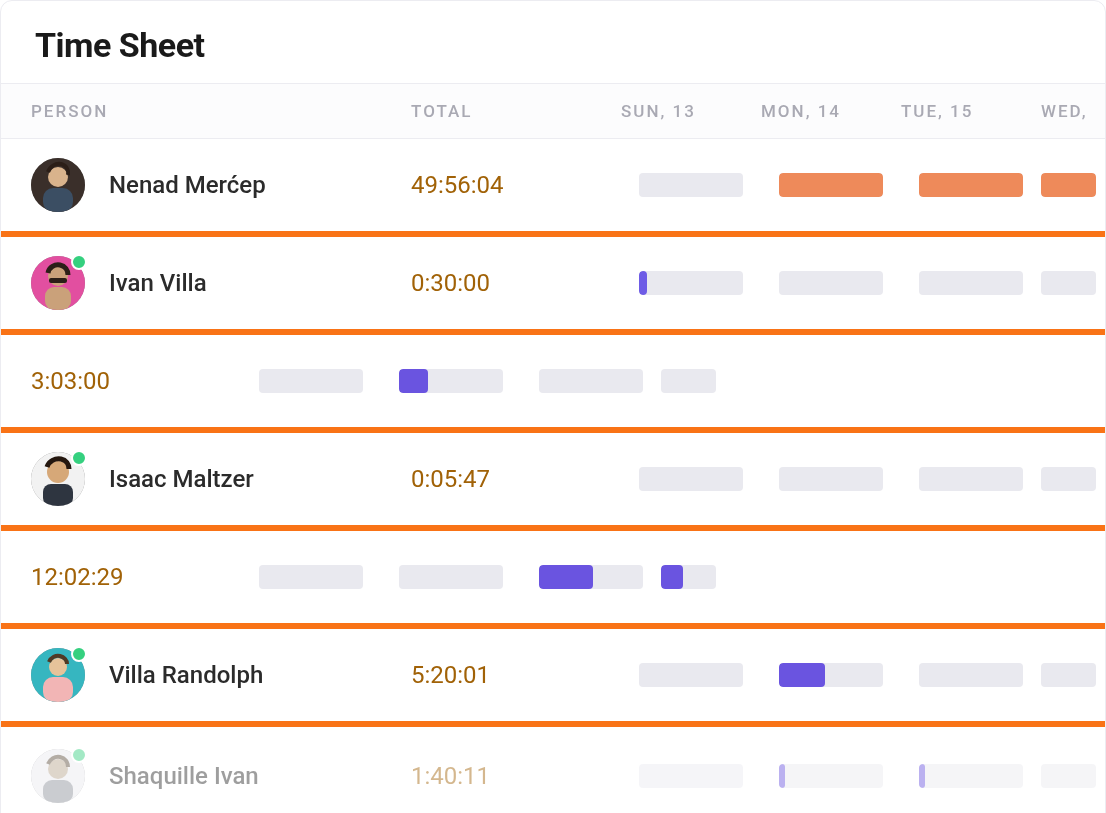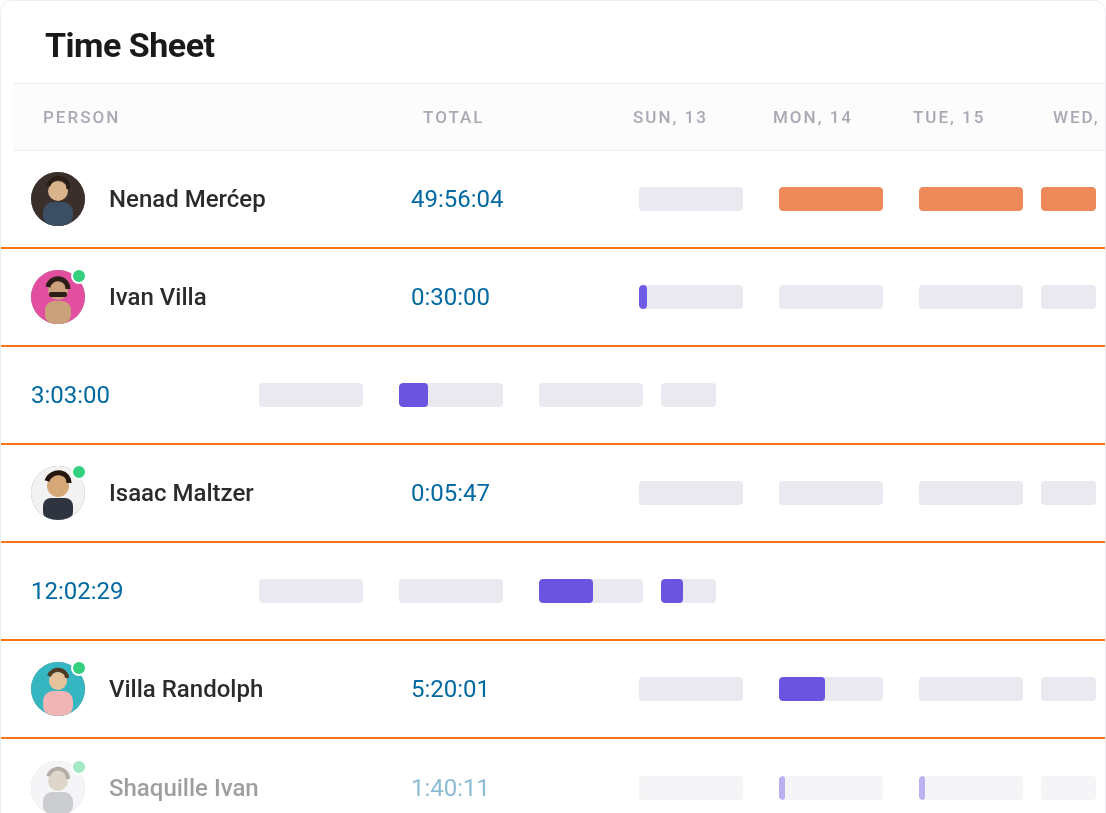--- a/index.html
+++ b/index.html
@@ -15,49 +15,48 @@
     width: 1106px;
     border: 1px solid #ececf1;
     border-radius: 12px;
     background: #fff;
     overflow: hidden;
   }
   .title {
     font-size: 34px;
     font-weight: 700;
     color: #1a1a1a;
-    padding: 24px 30px 18px 44px;
+    padding: 24px 30px 18px 34px;
     letter-spacing: -0.5px;
   }
   .header-row {
     display: flex;
     align-items: center;
-    height: 68px;
+    height: 56px;
     padding: 0 30px;
     border-top: 1px solid #ececf1;
     border-bottom: 1px solid #ececf1;
     background: #fcfcfd;
     font-size: 17px;
     letter-spacing: 2px;
     color: #a9a9b3;
     font-weight: 500;
-    margin-left: 12px;
   }
   .col-person { width: 380px; flex: 0 0 380px; }
   .col-total  { width: 210px;  flex: 0 0 210px; }
   .col-day    { width: 140px;  flex: 0 0 140px; text-align: left; }
   .col-day.last { width: 75px; flex: 0 0 75px; text-align: left; }
 
   .rows { }
   .row {
     display: flex;
     align-items: center;
     height: 98px;
     padding: 0 30px;
-    border-bottom: 2px solid #f97316;
+    border-bottom: 6px solid #f97316;
   }
   .row.faded { opacity: 0.45; border-bottom: none; }
   .person-cell {
     display: flex;
     align-items: center;
     gap: 24px;
   }
   .avatar-wrap { position: relative; width: 54px; height: 54px; }
   .avatar {
     width: 54px; height: 54px;
@@ -82,21 +81,21 @@
     background: #35d07f;
     border: 2px solid #fff;
   }
   .name {
     font-size: 24px;
     color: #2b2b2b;
     font-weight: 500;
   }
   .total {
     font-size: 24px;
-    color: #0369a1;
+    color: #a16207;
     font-weight: 400;
   }
   .bar-track {
     width: 104px;
     height: 24px;
     background: #e9e9ef;
     border-radius: 4px;
     position: relative;
     margin: 0 auto;
     overflow: hidden;

